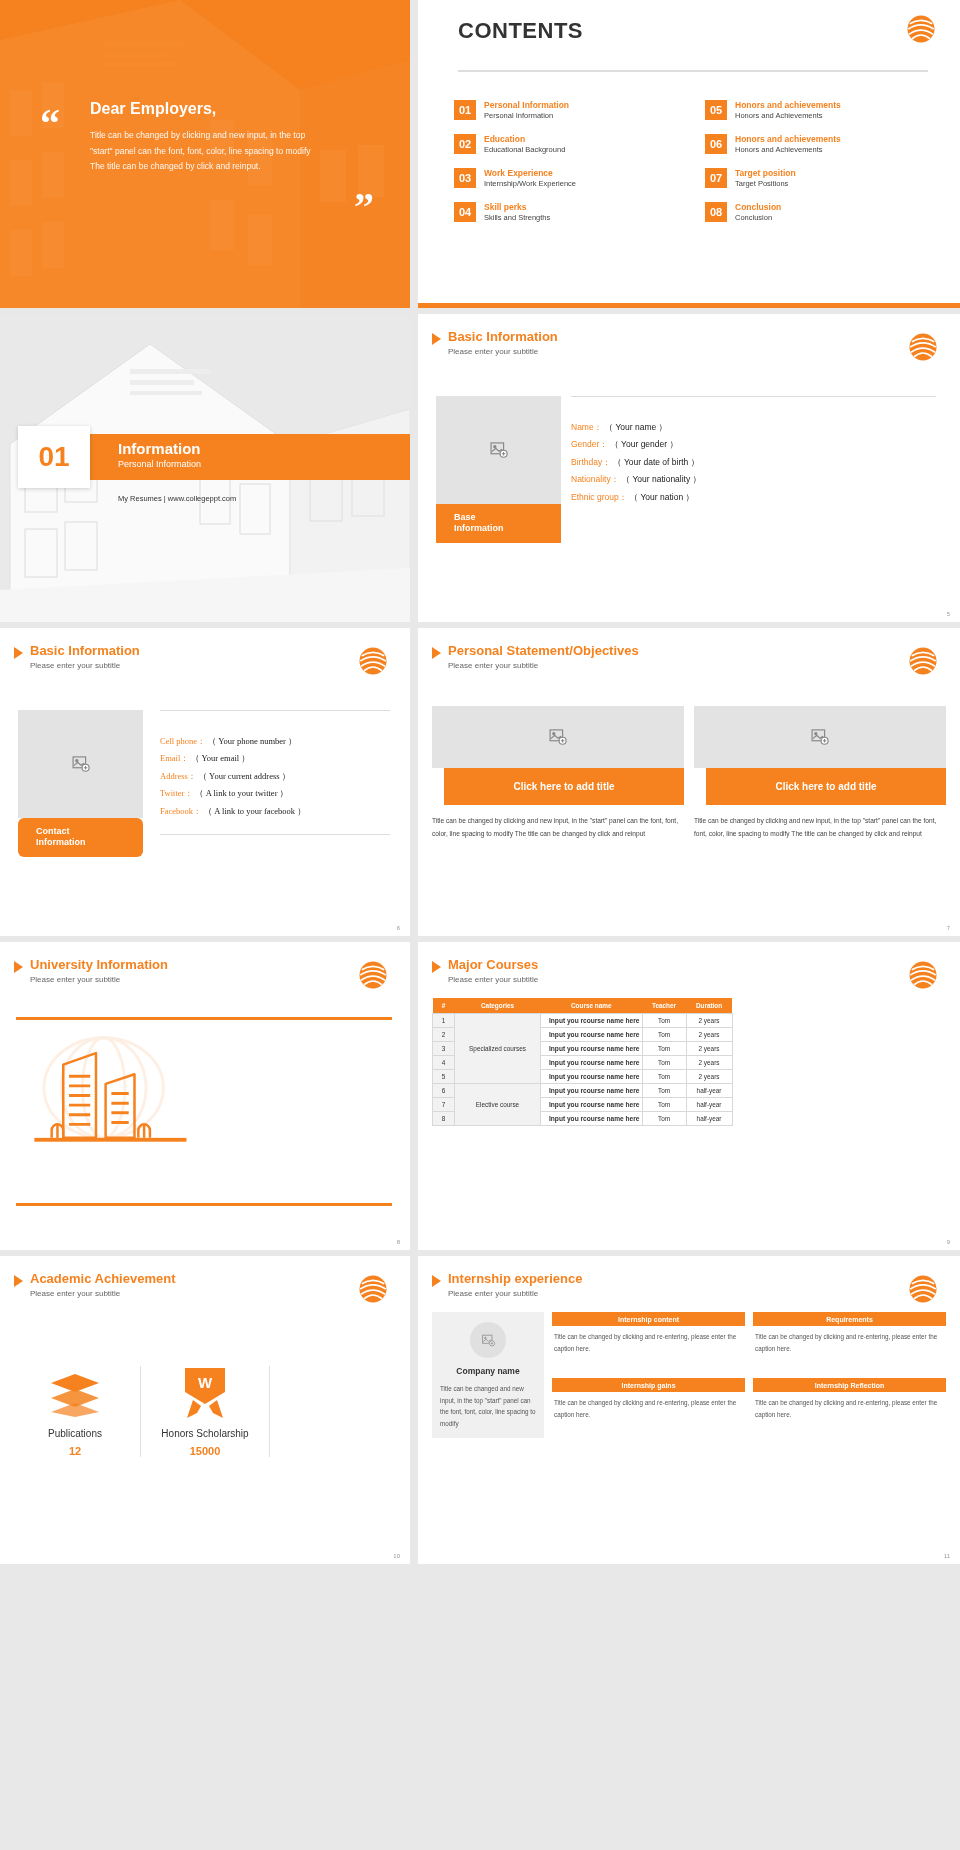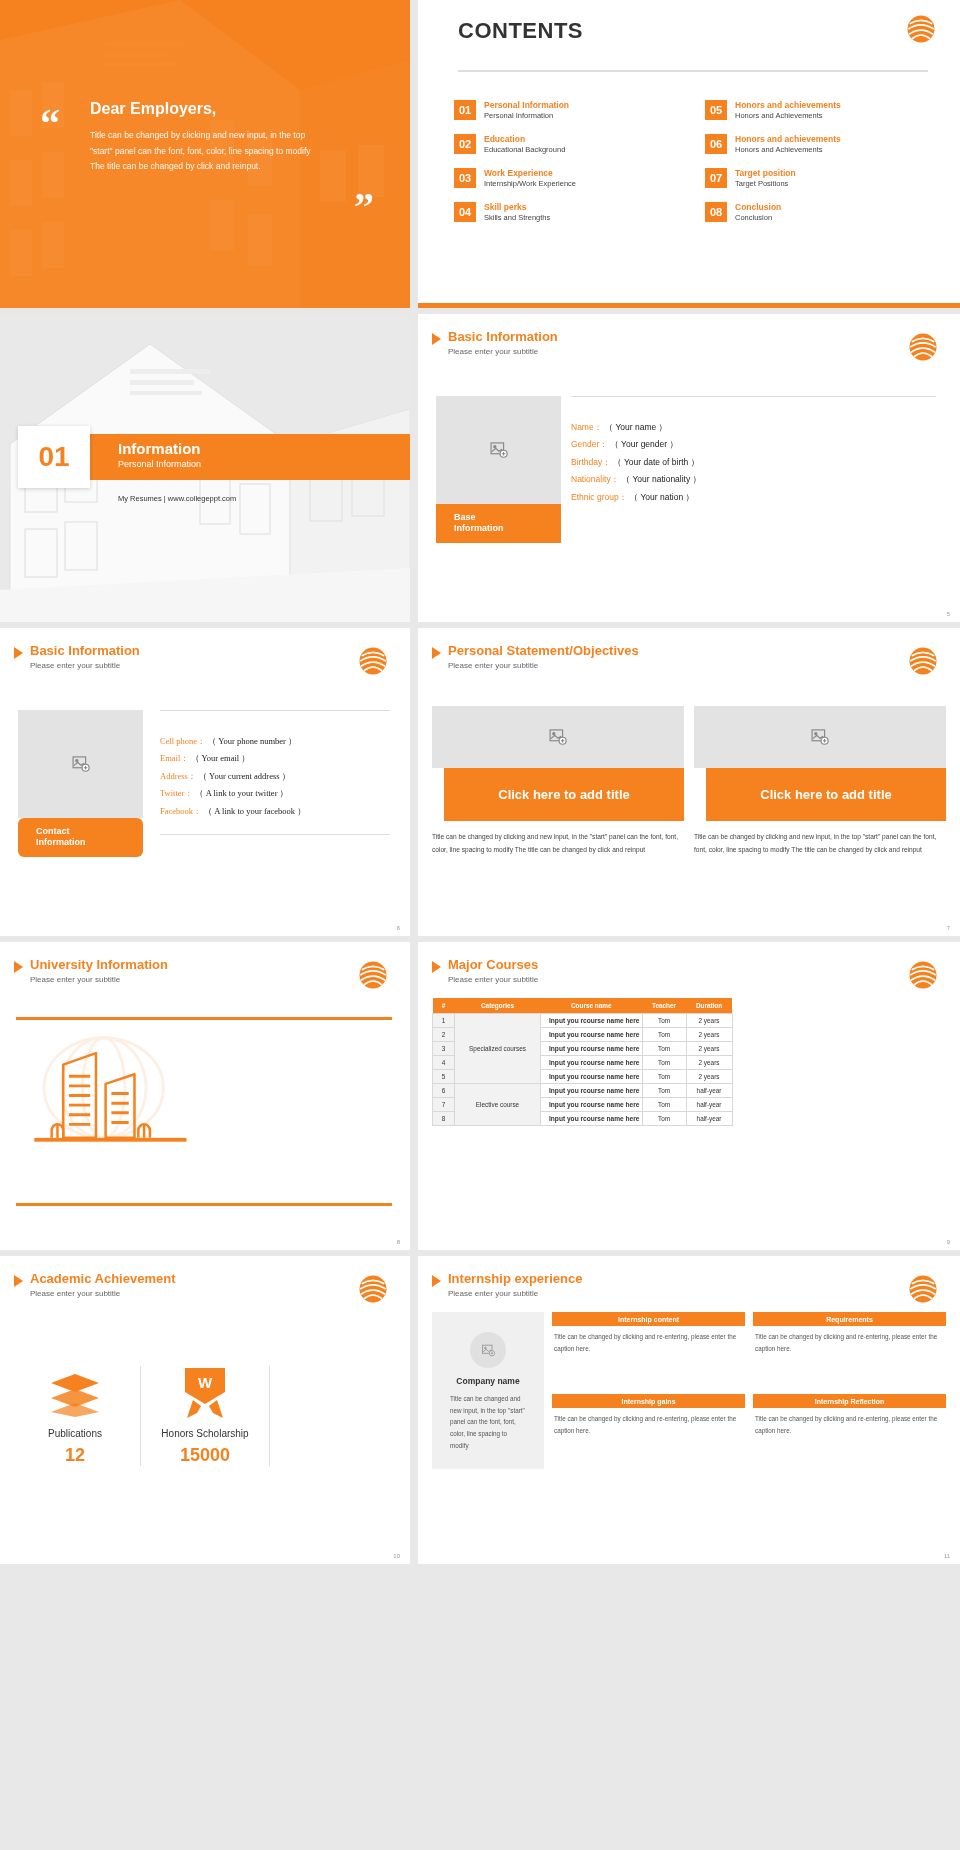--- a/index.html
+++ b/index.html
@@ -70,46 +70,46 @@
   .ph svg { width: 20px; height: 20px; }
   .ph-cap { background: #F5821F; color: #fff; font-size: 9px; font-weight: bold; padding: 8px 18px; line-height: 1.25; }
 
   
   .infolist { font-size: 8.5px; line-height: 2.05; }
   .infolist .k { color: #F5821F; }
   .infolist .v { color: #222; }
   .hrline { height: 1px; background: #ddd; }
 
   
-  .cardbtn { background: #F5821F; color: #fff; font-size: 13px; font-weight: bold; text-align: center; padding: 19px 0; margin-left: 12px; }
+  .cardbtn { background: #F5821F; color: #fff; font-size: 10px; font-weight: bold; text-align: center; padding: 13px 0; margin-left: 12px; }
   .cardtxt { font-size: 6.6px; color: #444; line-height: 1.9; }
 
   
   .unibox { position: absolute; left: 16px; top: 75px; right: 18px; bottom: 44px; background: #fff; border-top: 3px solid #F5821F; border-bottom: 3px solid #F5821F; }
   .unilist { position: absolute; left: 185px; top: 28px; font-size: 11px; line-height: 2.25; color: #333; }
   .unilist b { color: #F5821F; }
 
   
   table.courses { position: absolute; left: 14px; top: 56px; right: 14px; border-collapse: collapse; font-size: 6.4px; }
   table.courses th { background: #F5821F; color: #fff; font-weight: bold; padding: 4px 2px; font-size: 6.4px; }
   table.courses td { border: 1px solid #d8d8d8; padding: 3px 2px; text-align: center; color: #333; }
   table.courses td.cname { font-weight: bold; text-align: left; padding-left: 8px; font-size: 6.6px; }
   table.courses td.idx, table.courses td.cat { background: #f2f2f2; }
 
   
   .achwrap { position: absolute; left: 10px; right: 10px; top: 110px; display: grid; grid-template-columns: 1fr 1fr 1fr; text-align: center; }
   .ach { padding: 0 6px; }
   .ach.mid { border-left: 1px solid #e0e0e0; border-right: 1px solid #e0e0e0; }
   .ach .ic { height: 52px; display: flex; align-items: flex-end; justify-content: center; }
   .ach .lb { font-size: 10px; color: #333; margin-top: 10px; }
-  .ach .nm { font-size: 18px; font-weight: bold; color: #F5821F; margin-top: 6px; }
+  .ach .nm { font-size: 11px; font-weight: bold; color: #F5821F; margin-top: 6px; }
 
   
   .intern { position: absolute; left: 14px; top: 56px; right: 14px; display: flex; gap: 8px; }
-  .icompany { width: 112px; background: #f0f0f0; padding: 18px; }
+  .icompany { width: 112px; background: #f0f0f0; padding: 8px; }
   .icompany .cavatar { width: 36px; height: 36px; border-radius: 50%; background: #e0e0e0; margin: 2px auto 8px; display: flex; align-items: center; justify-content: center; }
   .icompany .cavatar svg { width: 15px; height: 15px; }
   .icompany .cname { font-size: 8.5px; font-weight: bold; color: #333; text-align: center; }
   .icompany .ctxt { font-size: 6.3px; color: #555; line-height: 1.85; margin-top: 7px; }
   .igrid { flex: 1; display: grid; grid-template-columns: 1fr 1fr; gap: 7px 8px; }
   .icard .ih { background: #F5821F; color: #fff; font-size: 7px; font-weight: bold; text-align: center; padding: 3.5px 0; }
   .icard .ib { font-size: 6.3px; color: #555; line-height: 1.9; padding: 5px 2px 0 2px; }
 </style>
 </head>
 <body>

